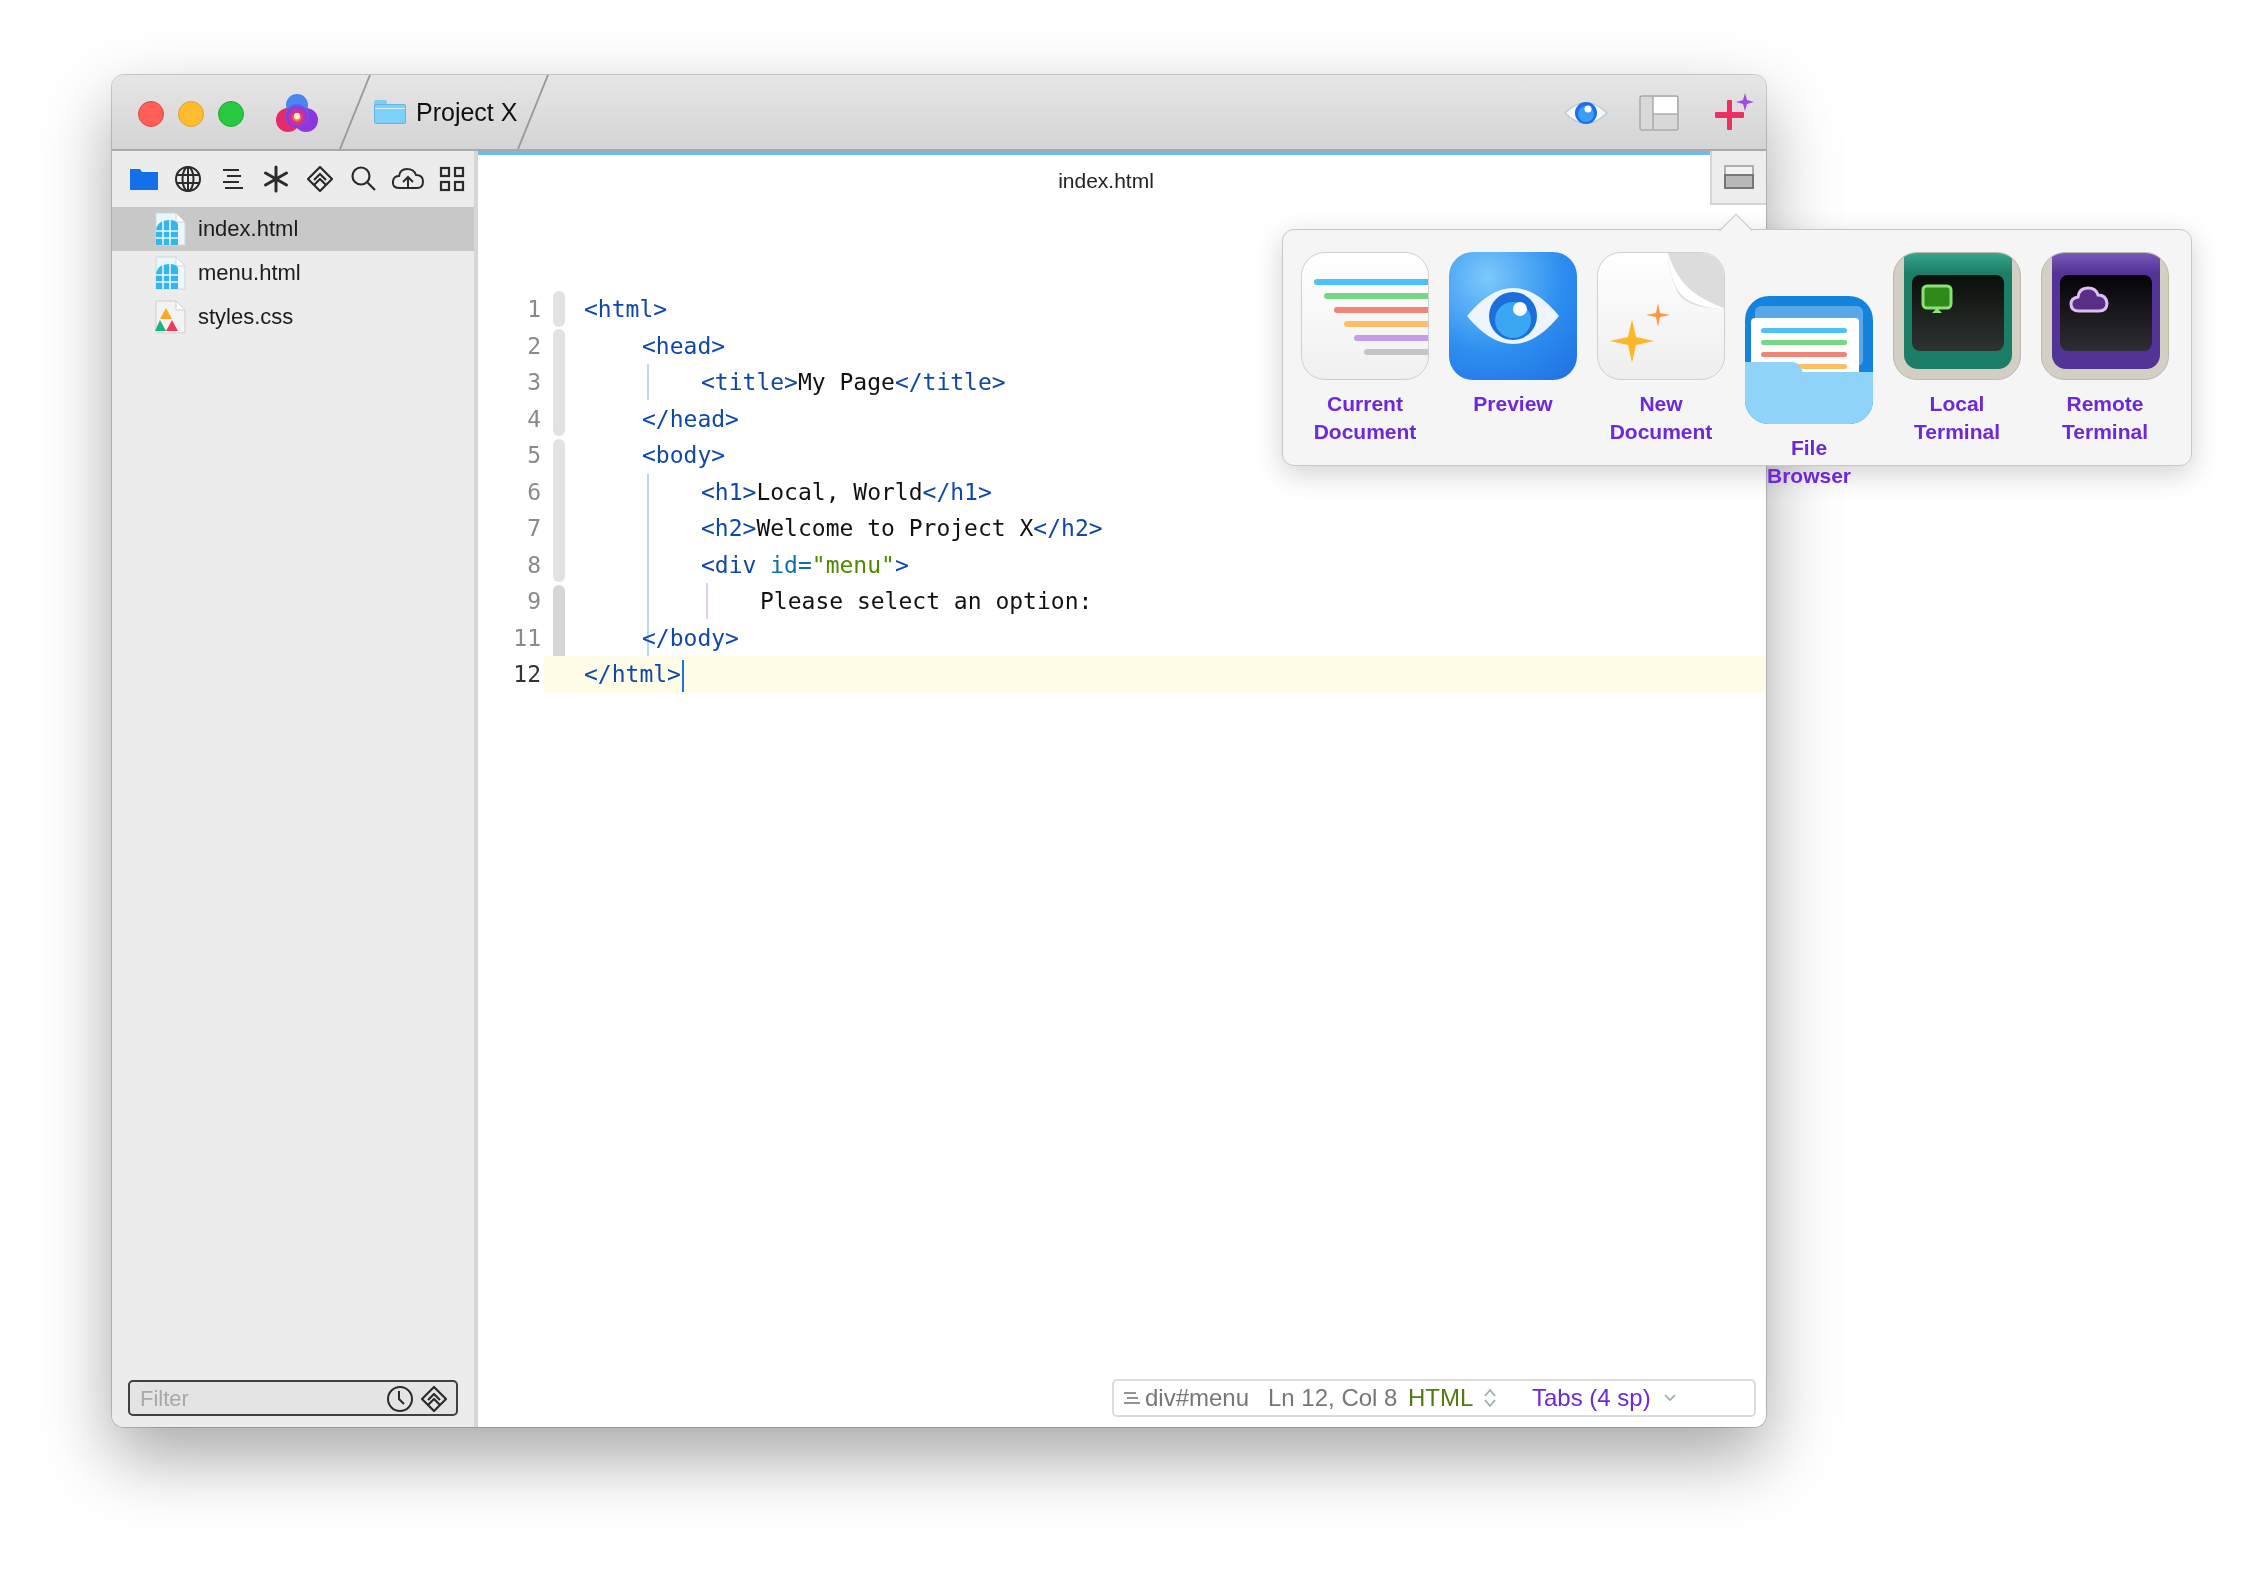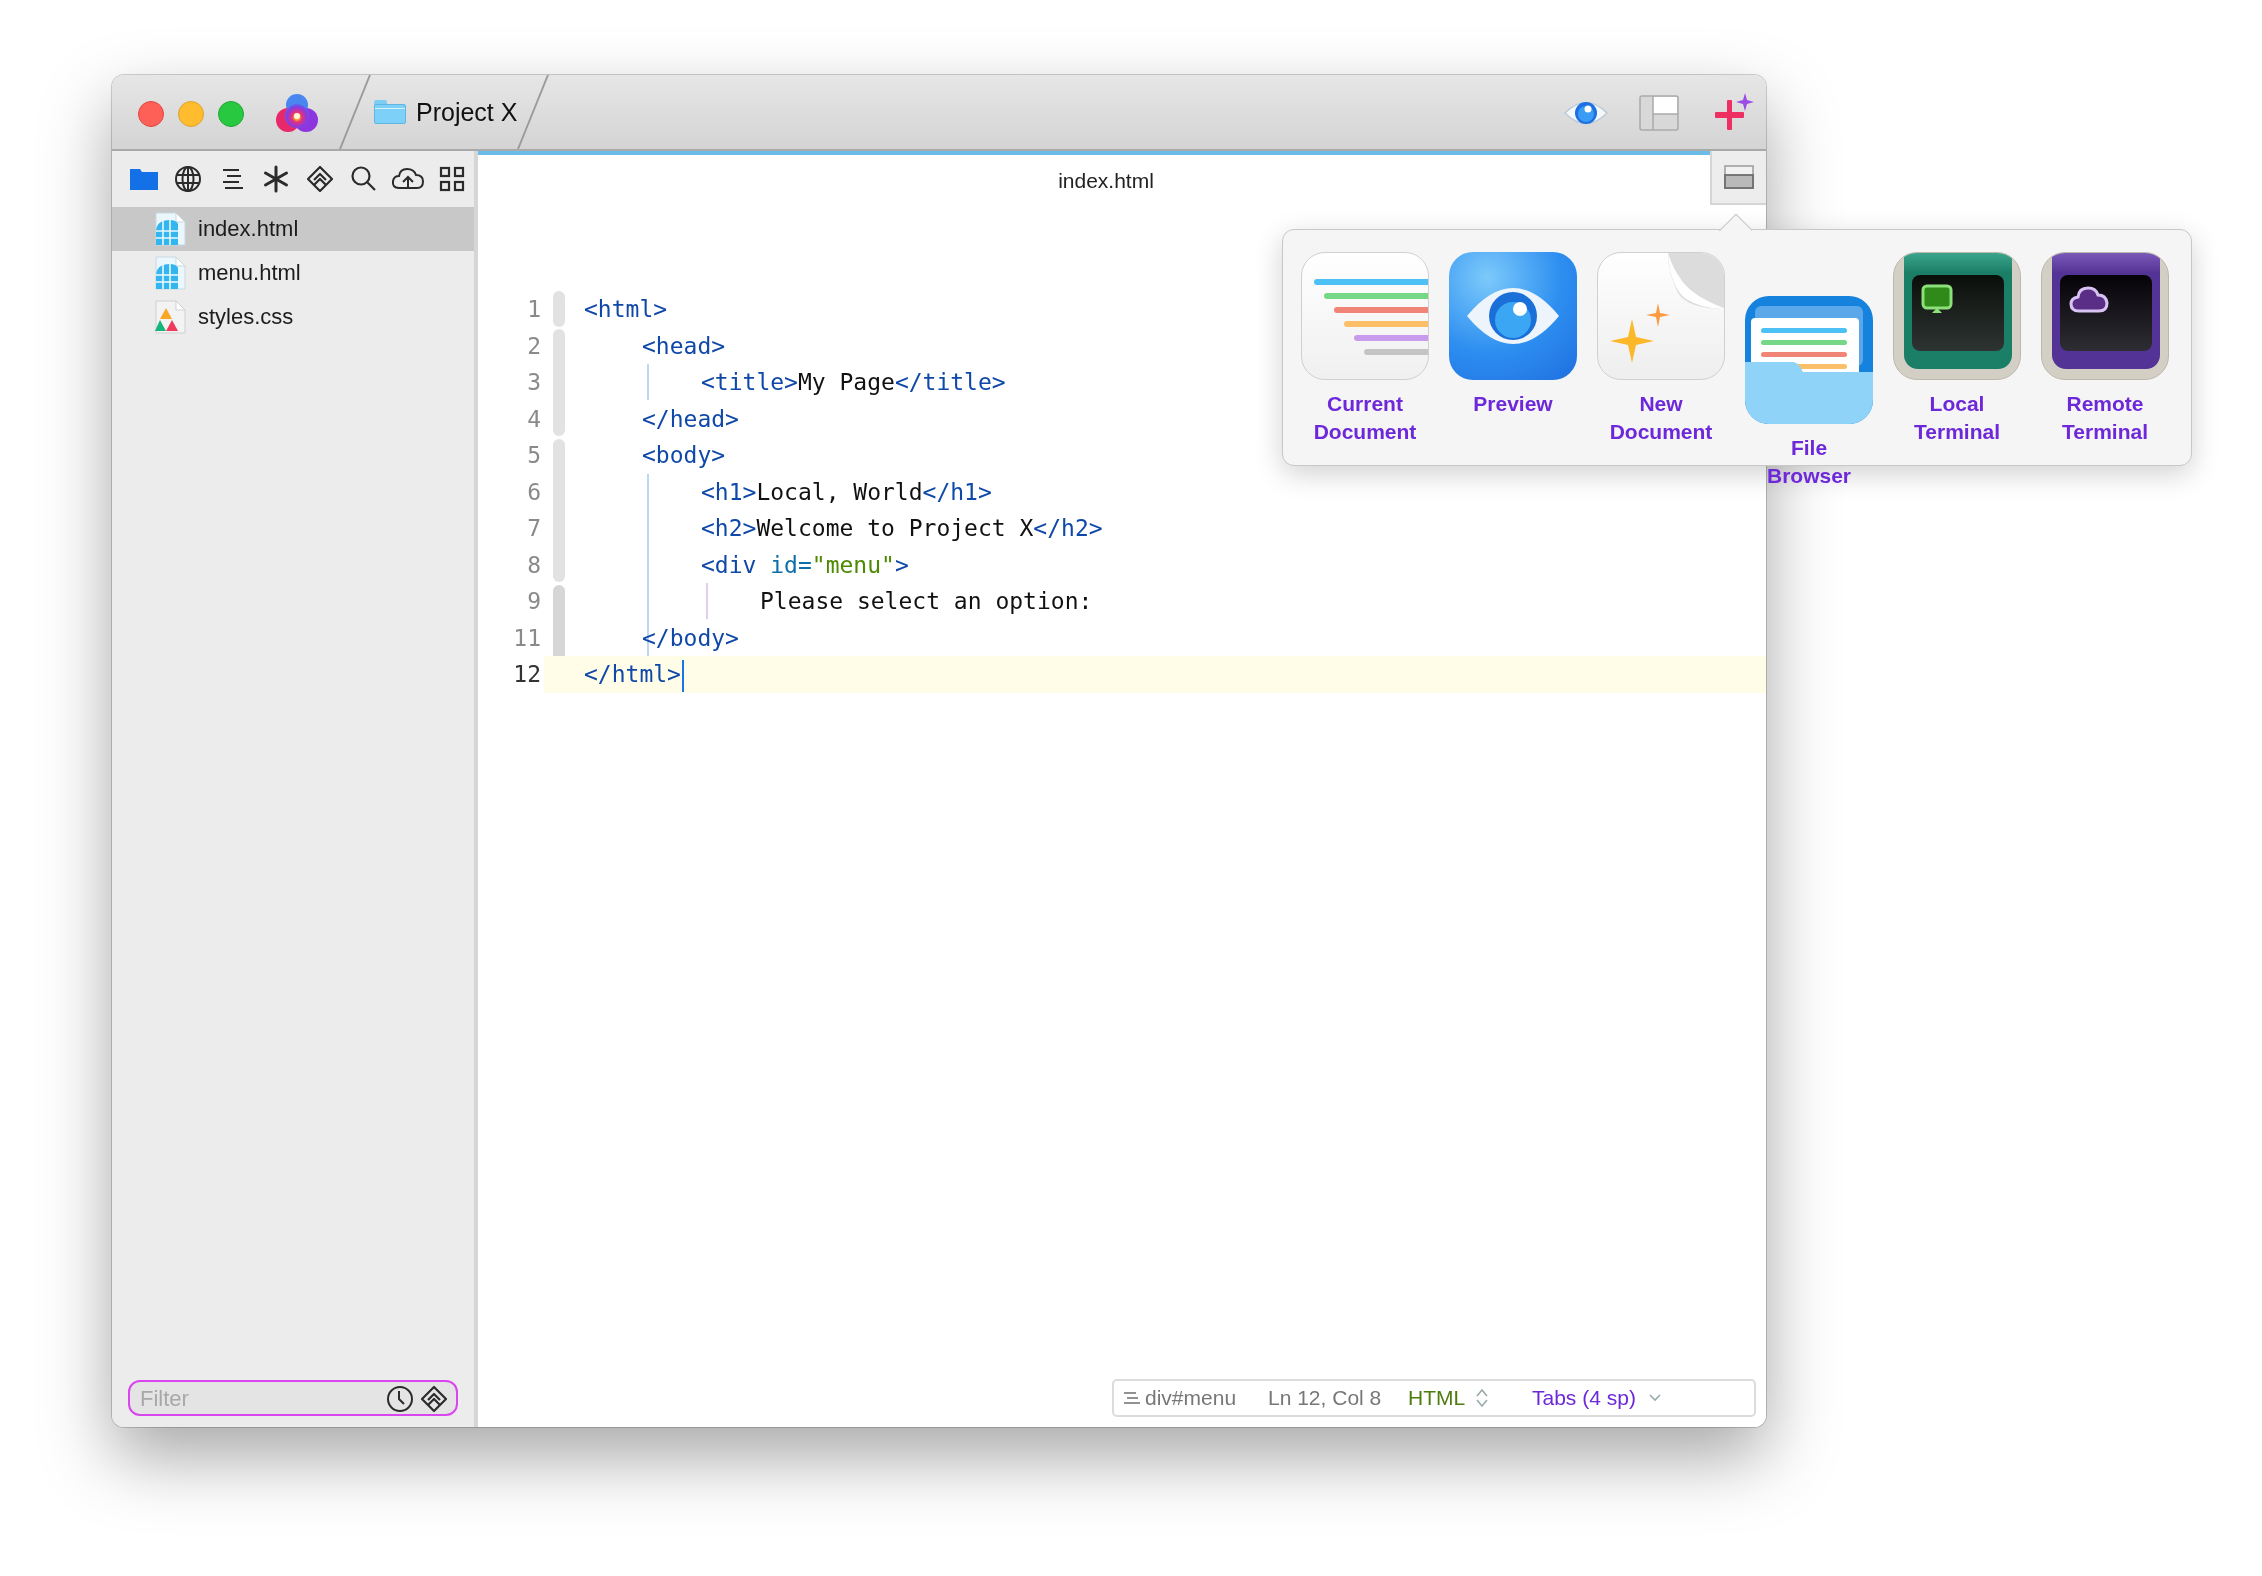--- a/index.html
+++ b/index.html
@@ -36,21 +36,21 @@
   }
   .sb-toolbar { position:absolute; left:0; top:0; width:100%; height:56px; display:flex; align-items:center; padding-left:10px; box-sizing:border-box; }
   .sb-tool { width:45px; height:40px; display:flex; align-items:center; justify-content:center; cursor:pointer; }
   .file-list { position:absolute; left:0; top:56px; width:100%; }
   .file-row { height:44px; display:flex; align-items:center; padding-left:42px; gap:12px; cursor:pointer; }
   .file-row.selected { background:#c8c8c8; }
   .file-row .name { font-size:22px; color:#1c1c1c; }
   .file-icon { width:32px; height:34px; position:relative; }
   .filter-box {
     position:absolute; left:16px; bottom:11px; width:330px; height:36px;
-    border:2px solid #d946ef; border-radius:12px; background:#e4e4e4; box-sizing:border-box;
+    border:2px solid #404040; border-radius:5px; background:#e4e4e4; box-sizing:border-box;
   }
   .filter-box input {
     position:absolute; left:8px; top:0; width:220px; height:32px; border:none; outline:none; background:transparent;
     font-family:"Liberation Sans", sans-serif; font-size:22px; color:#333;
   }
   .filter-box input::placeholder { color:#a8a8a8; }
   .filter-icon { position:absolute; top:3px; width:28px; height:28px; cursor:pointer; }
   
   .editor { position:absolute; left:366px; top:76px; right:0; bottom:0; background:#ffffff; }
   .editor-topline { position:absolute; left:0; top:0; width:1256px; height:4px; background:#6bbde8; }
@@ -70,21 +70,21 @@
   .attr { color:#0d6fa8; }
   .str { color:#4d8a00; }
   .fold { position:absolute; left:75px; width:12px; background:#e2e2e2; border-radius:6px; }
   .guide { position:absolute; width:2px; background:#bcd7f2; }
   .guide.purple { background:#e3ccef; }
   .caret { display:inline-block; width:2px; height:32px; background:#1a73e8; vertical-align:middle; margin-left:1px; }
   
   .statusbar {
     position:absolute; right:10px; bottom:10px; height:38px; width:644px;
     border:2px solid #dcdcdc; border-radius:5px; background:#fff; box-sizing:border-box;
-    display:flex; align-items:center; font-size:21px; color:#777;
+    display:flex; align-items:center; font-size:24px; color:#777;
   }
   .statusbar > div { display:flex; align-items:center; cursor:pointer; }
   
   .popover {
     position:absolute; left:1282px; top:229px; width:908px; height:235px;
     background:#f5f5f5; border-radius:12px;
     border:1px solid #c8c8c8;
     box-shadow:0 8px 28px rgba(0,0,0,0.18);
   }
   .popover-arrow {

